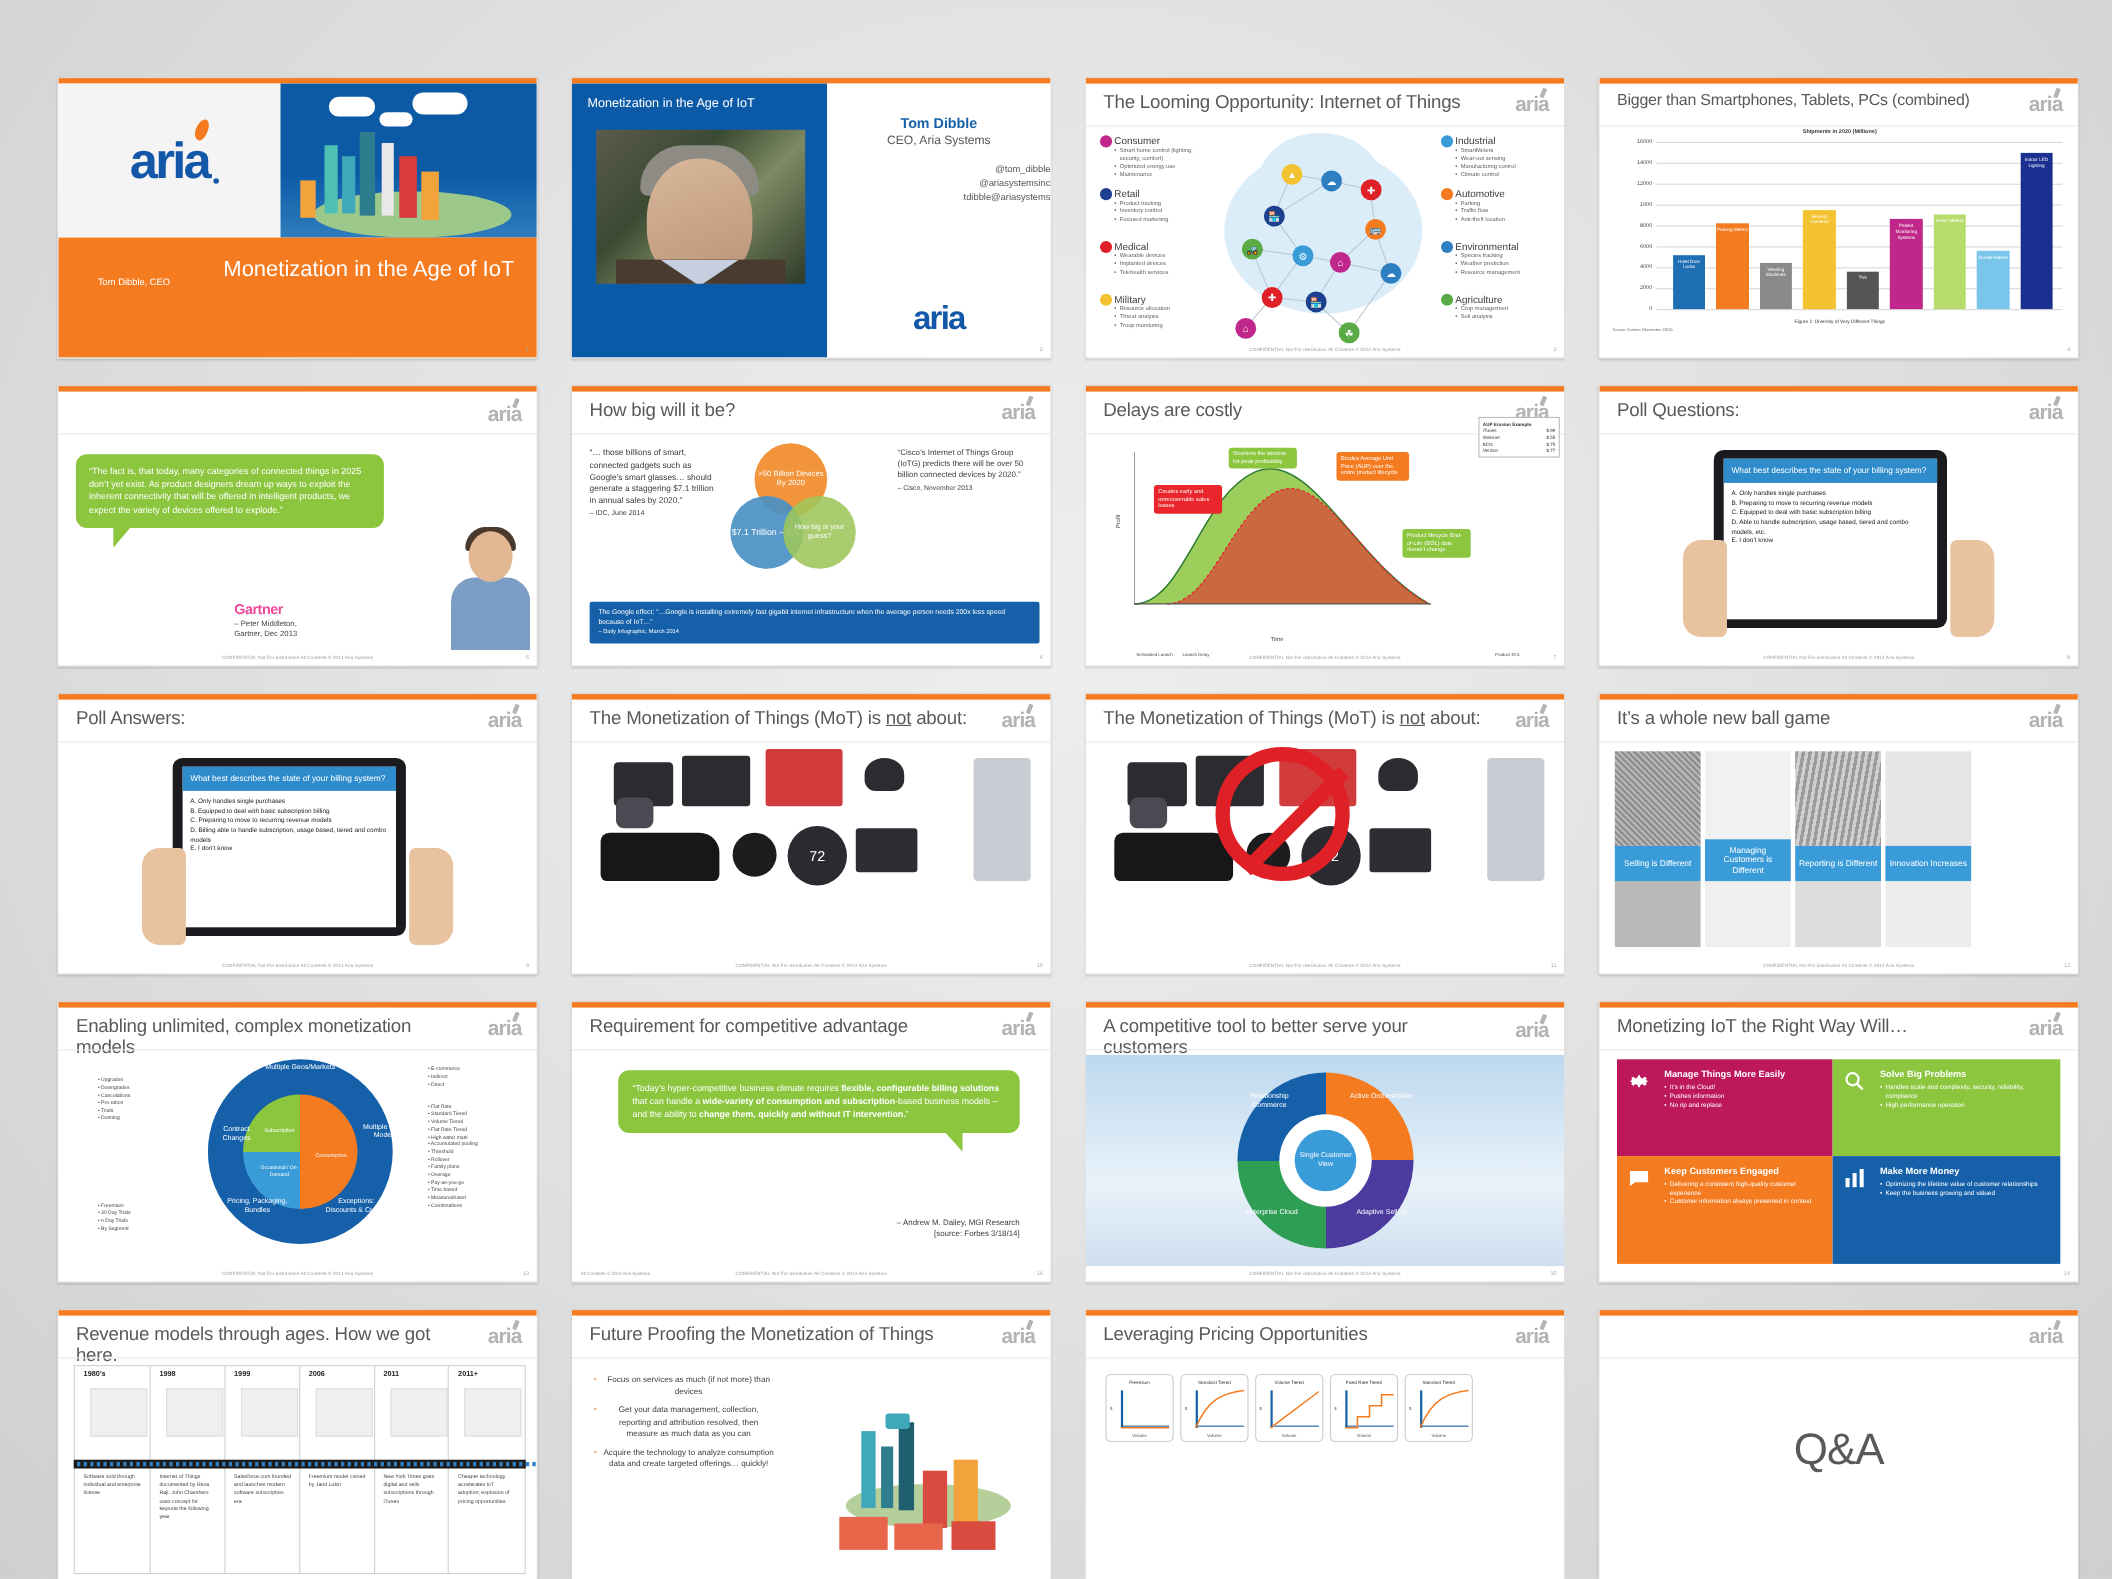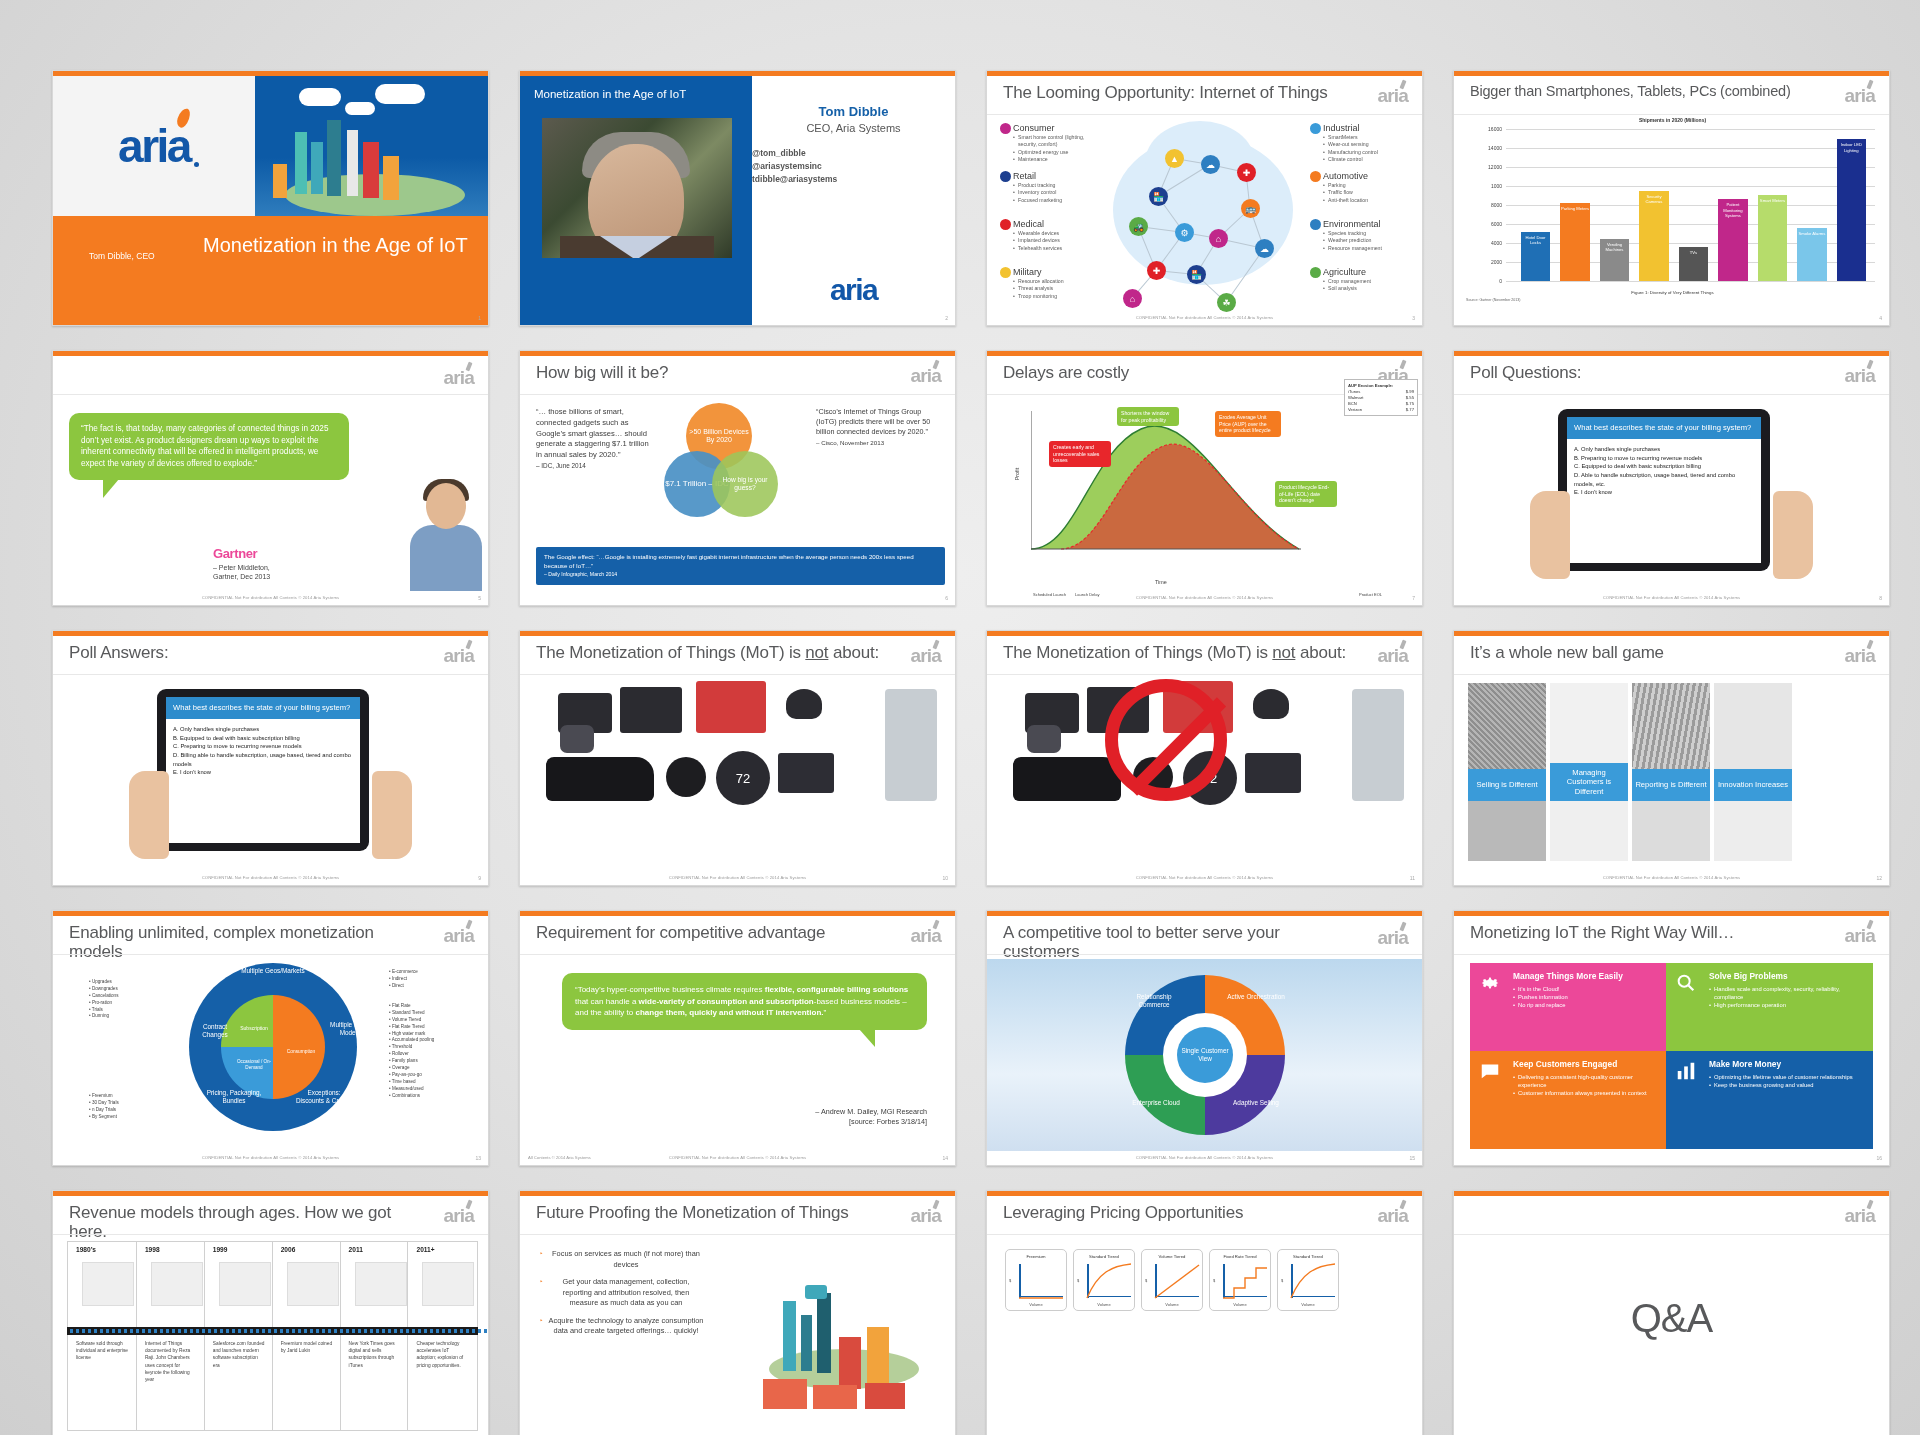--- a/index.html
+++ b/index.html
@@ -66,21 +66,21 @@
   .face { position:absolute; left:46px; top:26px; width:96px; height:114px; border-radius:48% 48% 44% 44%;
       background:linear-gradient(160deg,#d8b89c,#bb9375); }
   .hair { position:absolute; left:40px; top:14px; width:108px; height:46px; border-radius:54px 54px 10px 10px;
       background:#8d8b84; }
   .shirt { position:absolute; left:18px; top:118px; width:154px; height:30px; background:#4a3b30; }
   .collar { position:absolute; left:58px; top:118px; width:72px; height:24px; background:#c5cfe0;
       clip-path:polygon(0 0,100% 0,50% 100%); }
   .s2-right { position:absolute; left:232px; top:5px; right:0; bottom:0; background:#fff; }
   .s2-name { position:absolute; top:28px; width:100%; text-align:center; font-size:13px; color:#1560a8; font-weight:700;}
   .s2-role { position:absolute; top:46px; width:100%; text-align:center; font-size:11px; color:#555; }
-  .s2-h { position:absolute; width:100%; text-align:left; font-size:8.5px; color:#555;font-weight:bold; }
+  .s2-h { position:absolute; width:100%; text-align:right; font-size:8.5px; color:#555; }
   .s2-logo { position:absolute; bottom:18px; width:100%; text-align:center; font-size:30px; color:#1257a8;
       font-weight:700; letter-spacing:-1.6px; }
 
   
   .cat { position:absolute; font-size:7.2px; color:#4a4a4a; }
   .cat b { font-size:9px; font-weight:400; display:block; color:#3b3b3b; margin-bottom:1px; }
   .cat ul { list-style:none; }
   .cat li { font-size:5.2px; line-height:1.4; color:#5b5b5b; padding-left:5px; position:relative;}
   .cat li:before { content:"•"; position:absolute; left:0; }
   .caticon { position:absolute; left:-13px; top:0px; width:11px; height:11px; border-radius:50%; }
@@ -722,21 +722,21 @@
     <div class="wlabel" style="left:136px;top:82px;width:62px">Relationship Commerce</div>
     <div class="footer">CONFIDENTIAL Not For distribution All Contents © 2014 Aria Systems</div>
     <div class="pagenum">15</div>
   </div>
 
   <div class="slide">
     <div class="topbar"></div>
     <div class="title">Monetizing IoT the Right Way Will…</div>
     <div class="titlerule"></div>
     <div class="aria-mark">aria<span class="tick"></span></div>
-    <div class="quad" style="left:16px;top:52px;width:196px;height:88px;background:#ec4899">
+    <div class="quad" style="left:16px;top:52px;width:196px;height:88px;background:#be185d">
       <div class="qicon">
         <svg viewBox="0 0 24 24" width="22" height="22">
             <path fill="#fff" d="M12 8a4 4 0 100 8 4 4 0 000-8zm9 4l-2-1.2.5-2.3-2.2-1-1.6 1.7-2.2-.8L12.8 6h-1.6l-.7 2.4-2.2.8L6.7 7.5l-2.2 1L5 10.8 3 12l2 1.2-.5 2.3 2.2 1 1.6-1.7 2.2.8.7 2.4h1.6l.7-2.4 2.2-.8 1.6 1.7 2.2-1-.5-2.3z"></path>
           </svg>
       </div>
       <h4 style="margin-left:34px">Manage Things More Easily</h4>
       <ul style="margin-left:34px" id="s16-q0">
           <li>It’s in the Cloud!</li>
           <li>Pushes information</li>
           <li>No rip and replace</li>

